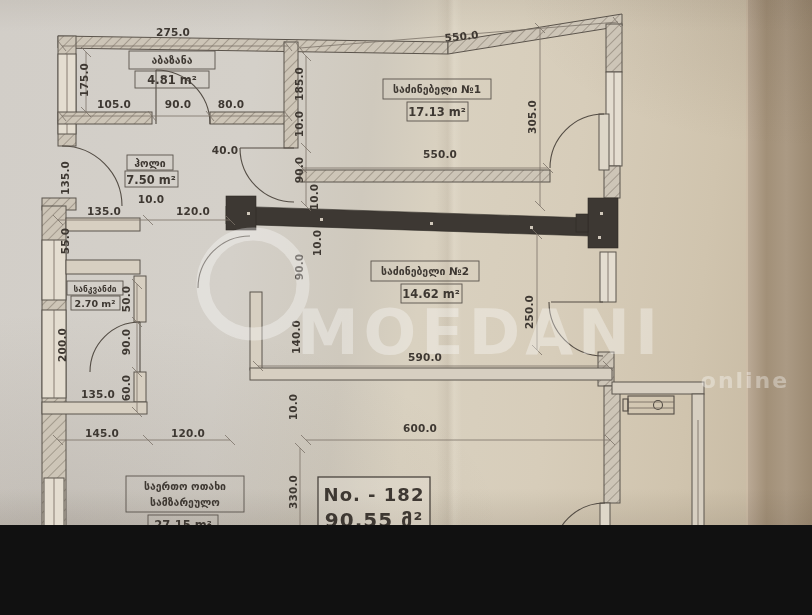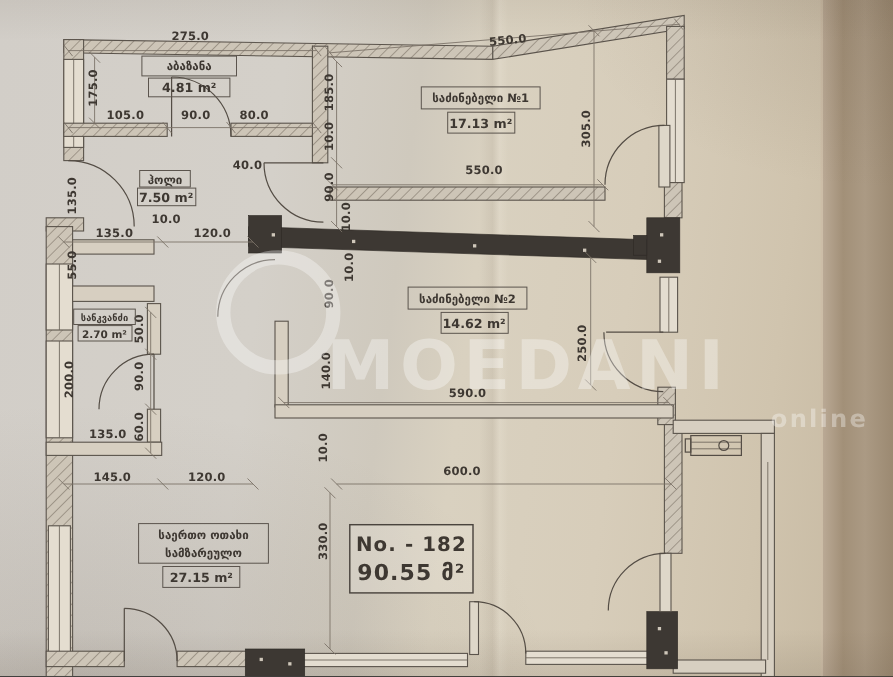--- a/index.html
+++ b/index.html
@@ -1,17 +1,17 @@
 <!DOCTYPE html>
 <html><head>
 <meta charset="utf-8">
 <style>
   html,body{margin:0;padding:0;background:#111;}
   #photo{
-    position:relative;width:812px;height:615px;overflow:hidden;
+    position:relative;width:812px;height:525px;overflow:hidden;
     font-family:"DejaVu Sans",sans-serif;
     background:linear-gradient(97deg,#d2cec8 0%,#d4d0c9 30%,#cfc9bd 44%,#d9d1c0 52%,#d7cdba 68%,#d0c4ae 84%,#c9bca5 93%,#c3b59d 100%);
   }
   .fold-strip{
     position:absolute;top:0;left:746px;width:66px;height:615px;
     background:linear-gradient(90deg,#baa995 0%,#a29078 28%,#ab9a84 58%,#9a8870 100%);
     border-left:2px solid #cdbda7;
   }
   .seam{
     position:absolute;top:0;left:436px;width:26px;height:615px;

